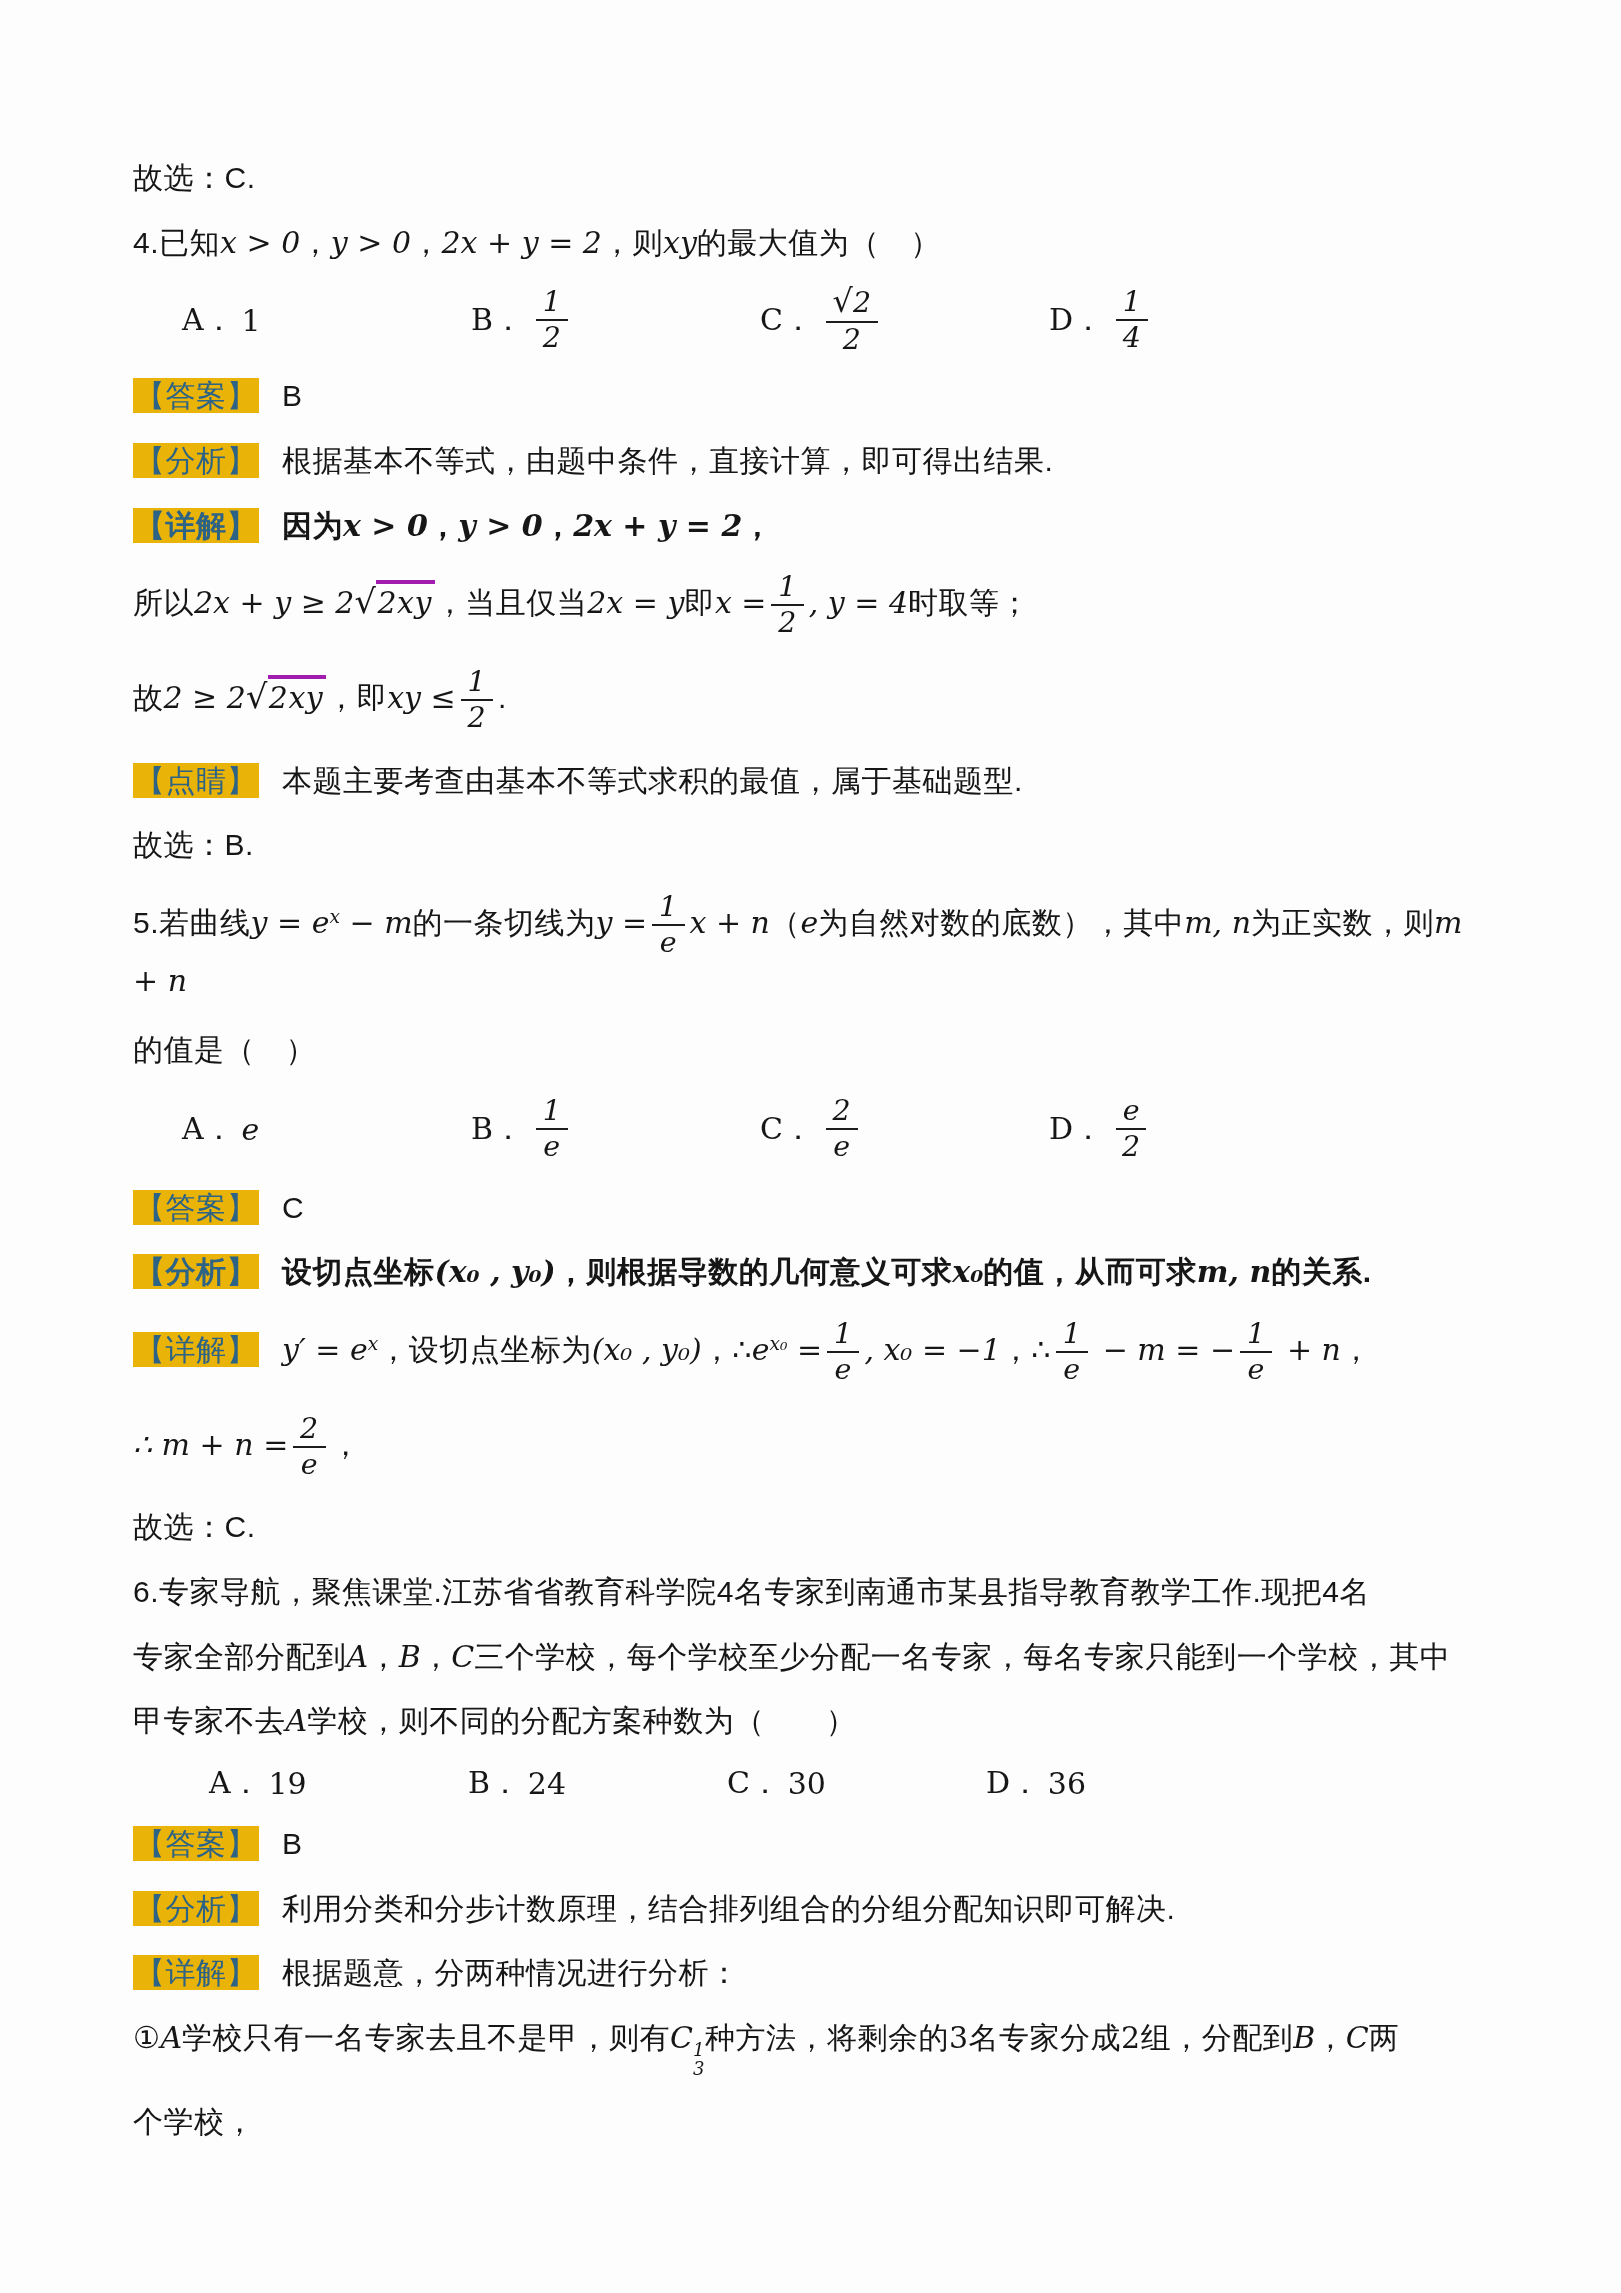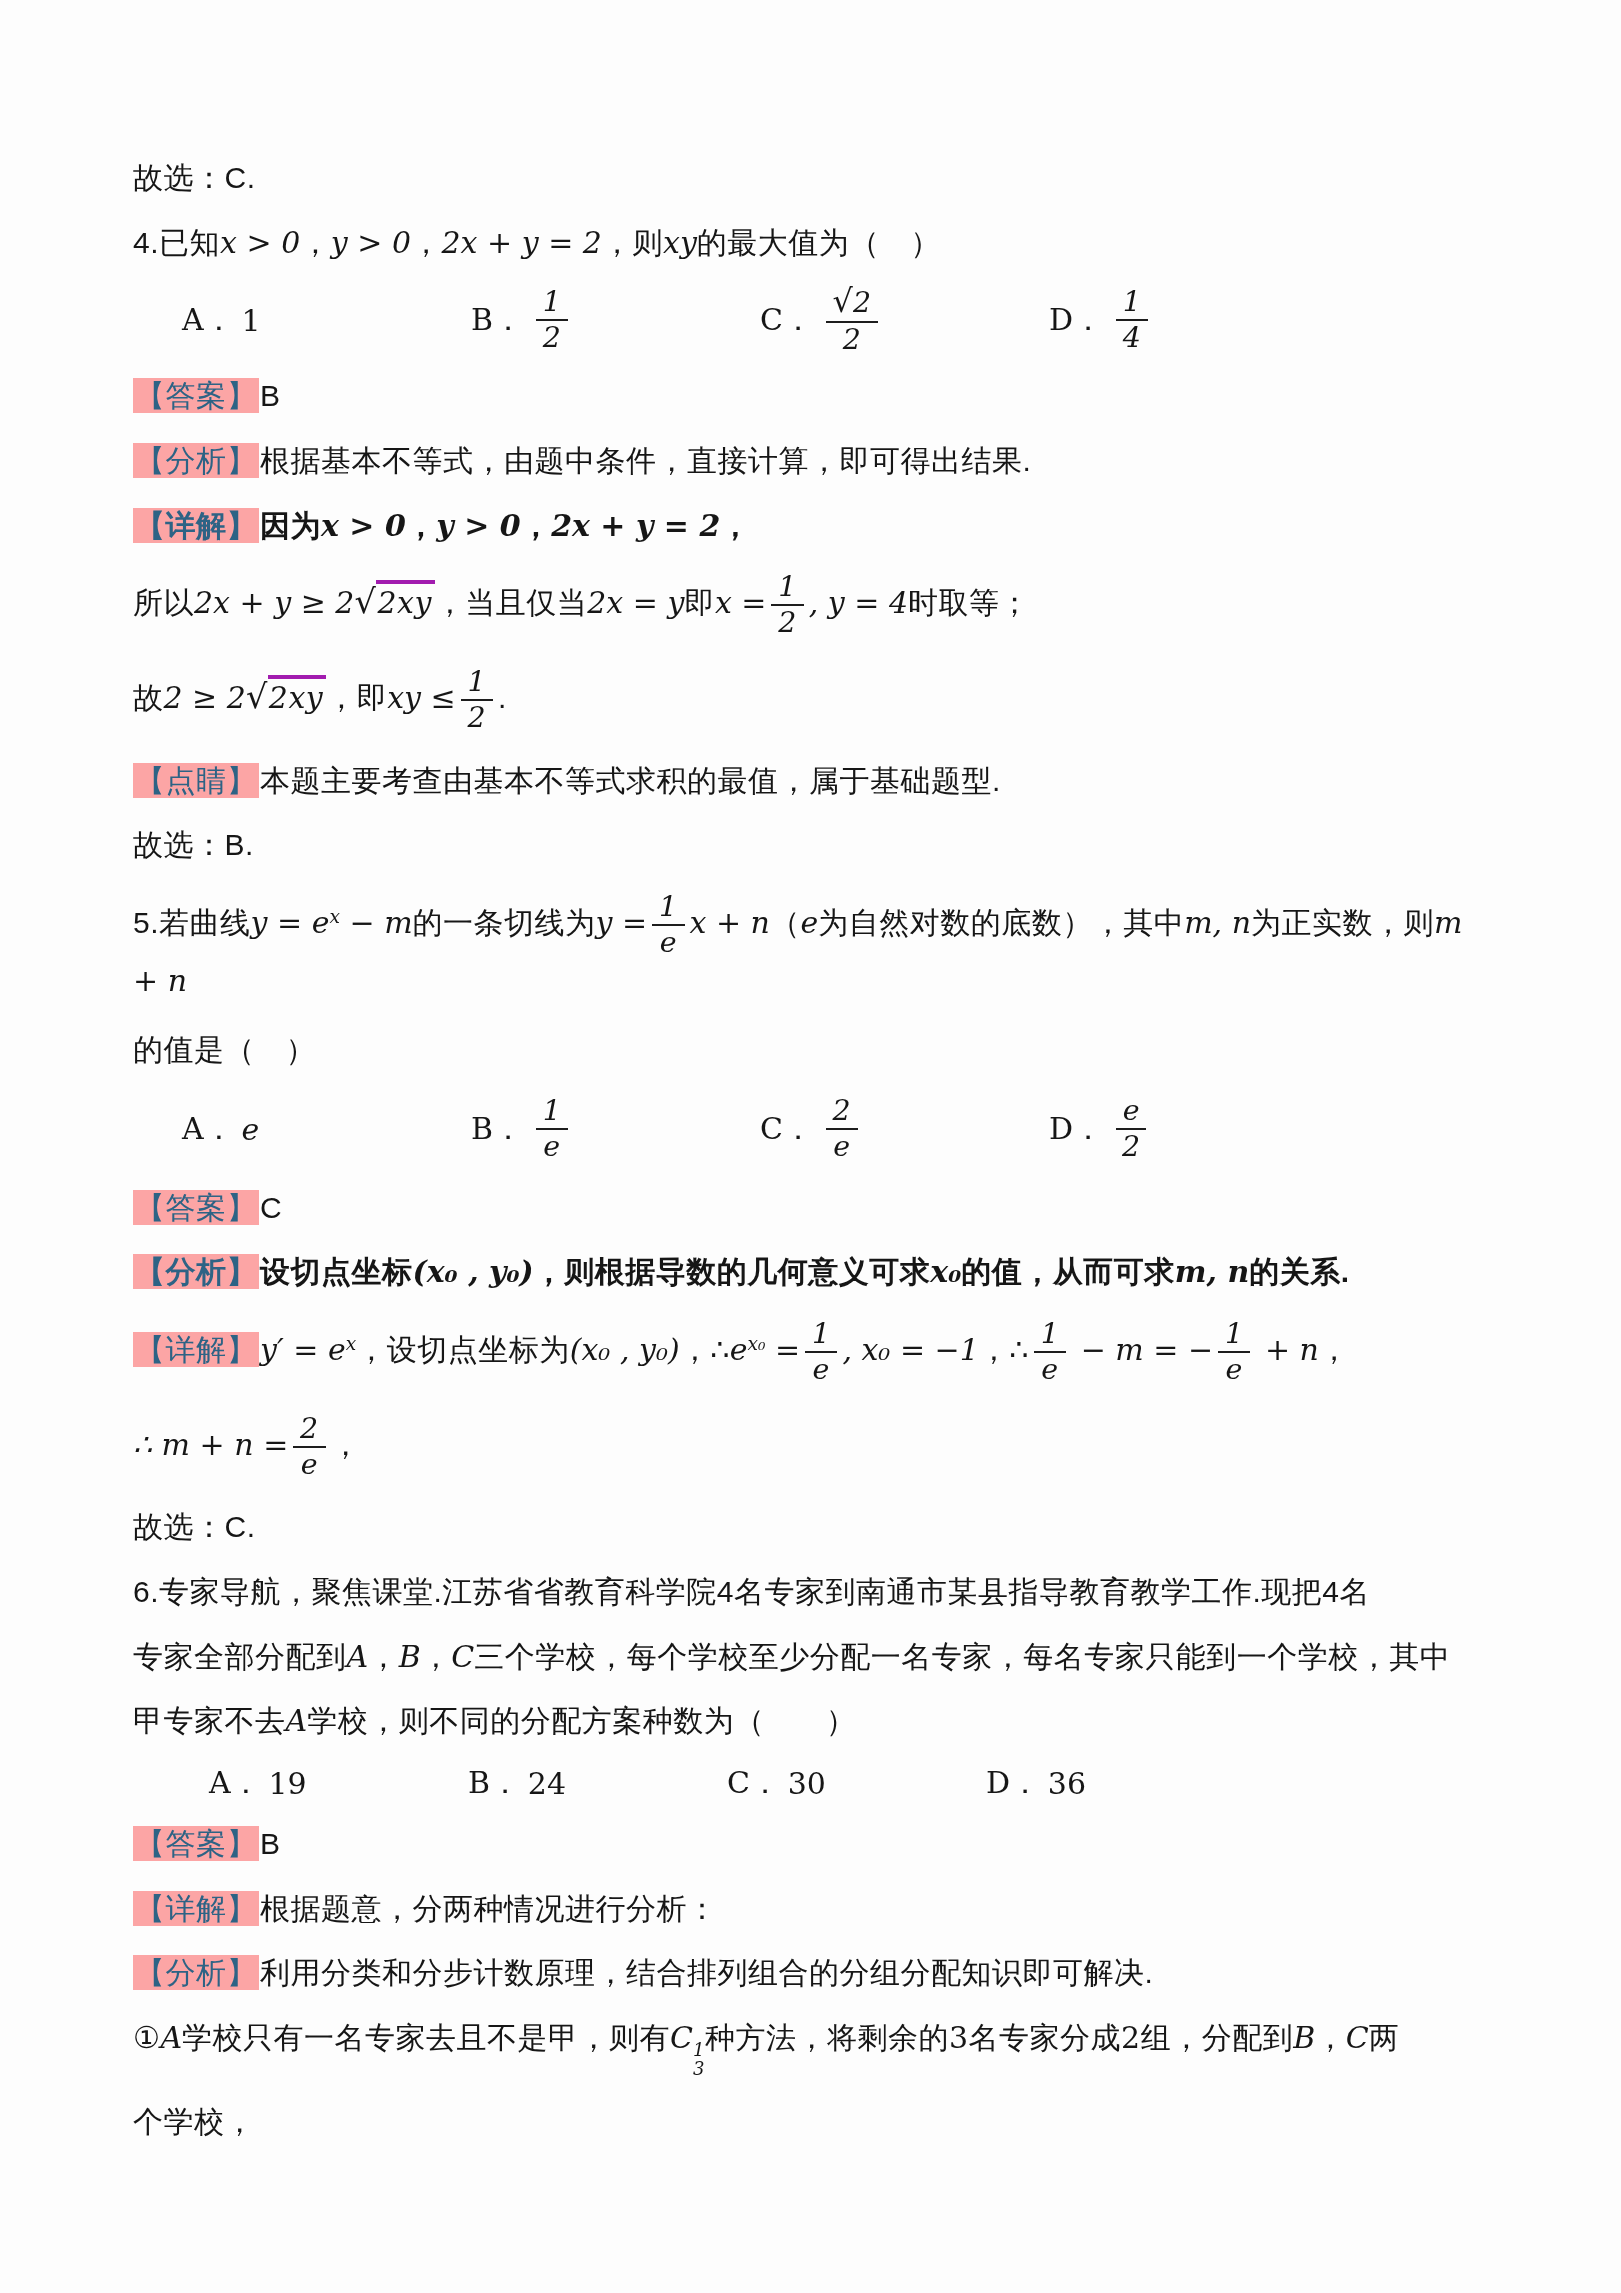--- a/index.html
+++ b/index.html
@@ -18,23 +18,23 @@
     font-size:30px;
   }
   p.ln{margin:0 0 19.6px 0;line-height:45px;letter-spacing:0.5px;}
   .fline{padding:3.9px 0;}
   .mb6{margin-bottom:5.9px;} .mb10{margin-bottom:9.8px;font-weight:bold;} .mb14{margin-bottom:13.7px;}
   .mb16{margin-bottom:15.7px;} .mb18{margin-bottom:17.6px;} .mb24{margin-bottom:23.5px;}
   .mb36{margin-bottom:35px;} .mb42{margin-bottom:41px;} .mb60{margin-bottom:59px;}
   
   .lbl{
     color:#2d6385;
-    background:#fca5a5;
+    background:#eab308;
     padding:1px 2px;
-    margin-right:1px;
+    margin-right:23px;
   }
   
   .m{font-family:"DejaVu Serif","Liberation Serif",serif;font-style:italic;letter-spacing:0;}
   .num{font-family:"DejaVu Serif","Liberation Serif",serif;font-style:normal;}
   sup.m,.supx{font-size:.62em;vertical-align:.55em;line-height:0;}
   
   .frac{
     display:inline-block;text-align:center;vertical-align:middle;
     font-family:"DejaVu Serif","Liberation Serif",serif;font-style:italic;
     line-height:1.12;margin:0 4.9px;font-size:.95em;
@@ -173,23 +173,23 @@
         <span class="val">30</span>
       </div>
     <div class="opt">
         <span class="lab">D．</span>
         <span class="val">36</span>
       </div>
   </div>
 
   <p class="ln"><span class="lbl">【答案】</span><span>B</span></p>
 
+  <p class="ln"><span class="lbl">【分析】</span><span>利用分类和分步计数原理，结合排列组合的分组分配知识即可解决.</span></p>
+
   <p class="ln mb36"><span class="lbl">【详解】</span><span>根据题意，分两种情况进行分析：</span></p>
-
-  <p class="ln"><span class="lbl">【分析】</span><span>利用分类和分步计数原理，结合排列组合的分组分配知识即可解决.</span></p>
 
   <p class="ln mb60"><span>①</span><span class="m">A</span><span>学校只有一名专家去且不是甲，则有</span><span class="m">C</span><span class="supsub">
         <span>1</span>
         <span>3</span>
       </span><span>种方法，将剩余的</span><span class="num">3</span><span>名专家分成</span><span class="num">2</span><span>组，分配到</span><span class="m">B</span><span>，</span><span class="m">C</span><span>两</span></p>
 
   <p class="ln"><span>个学校，</span></p>
 
 </div>
 

